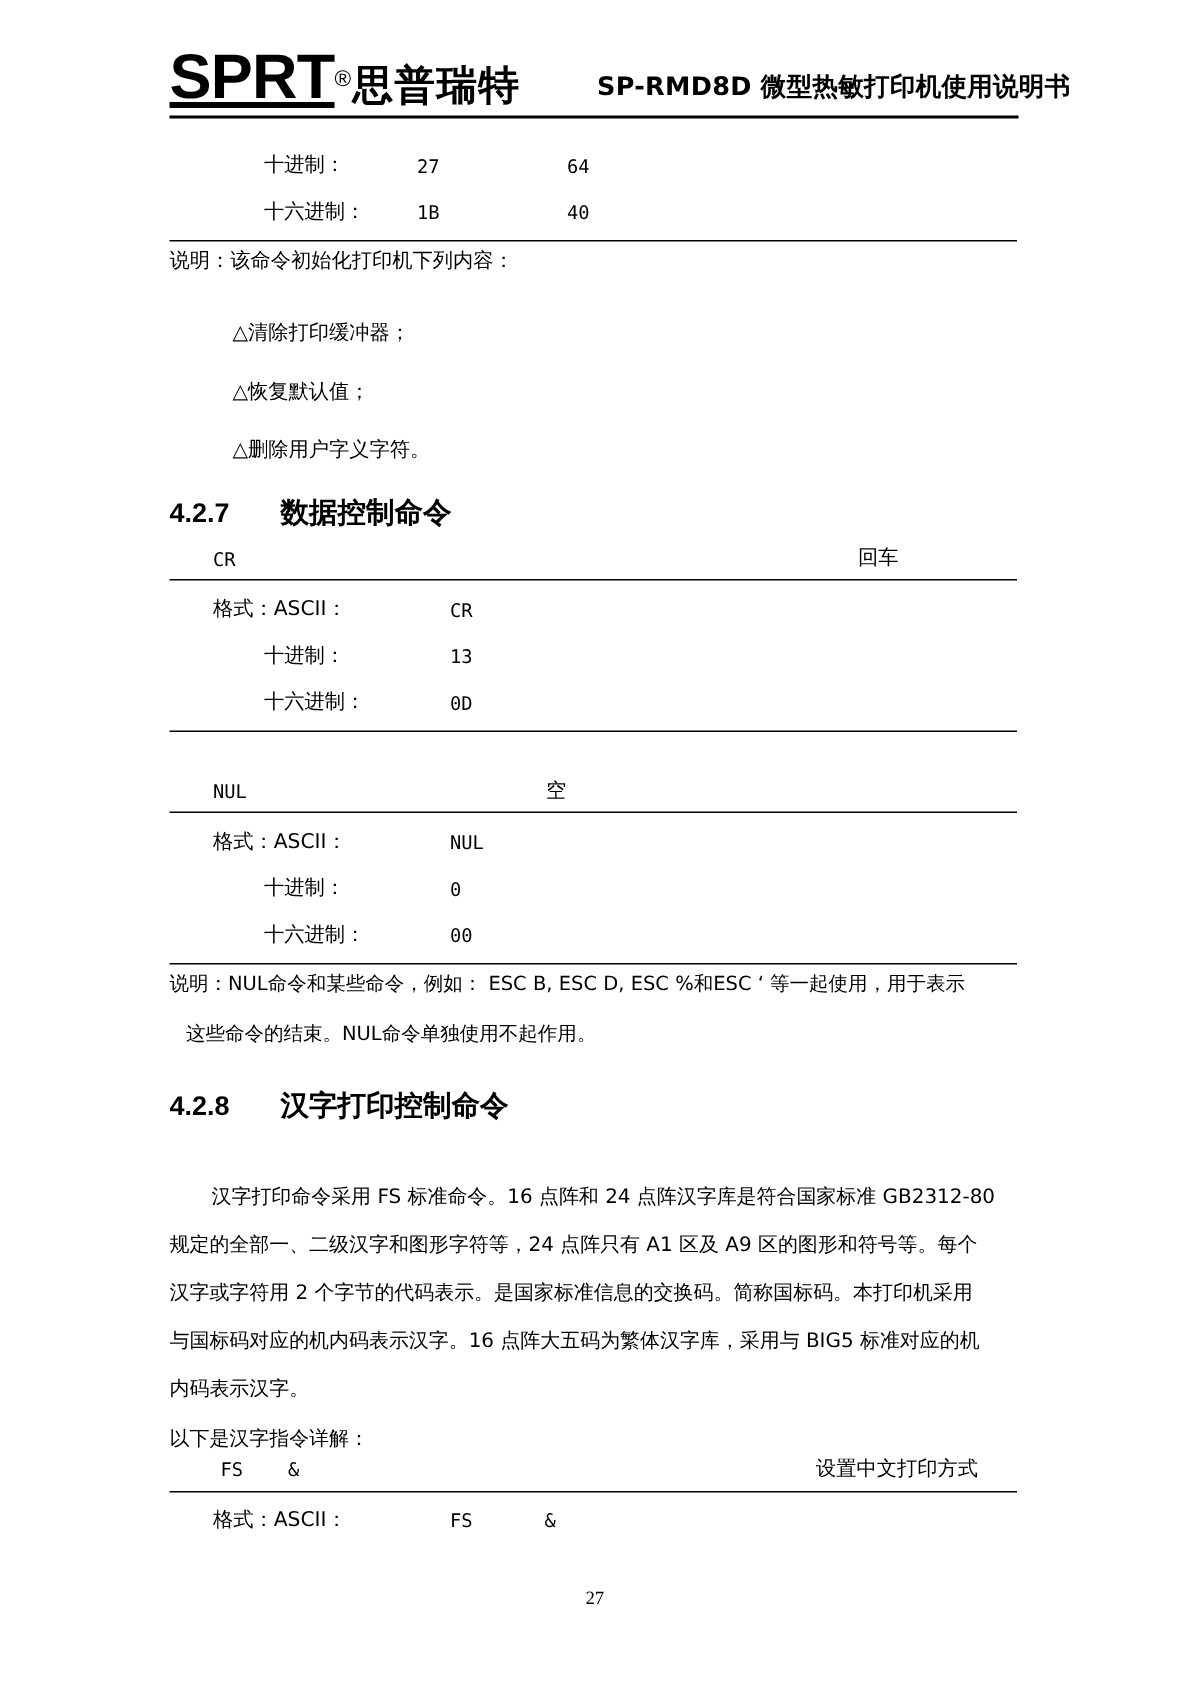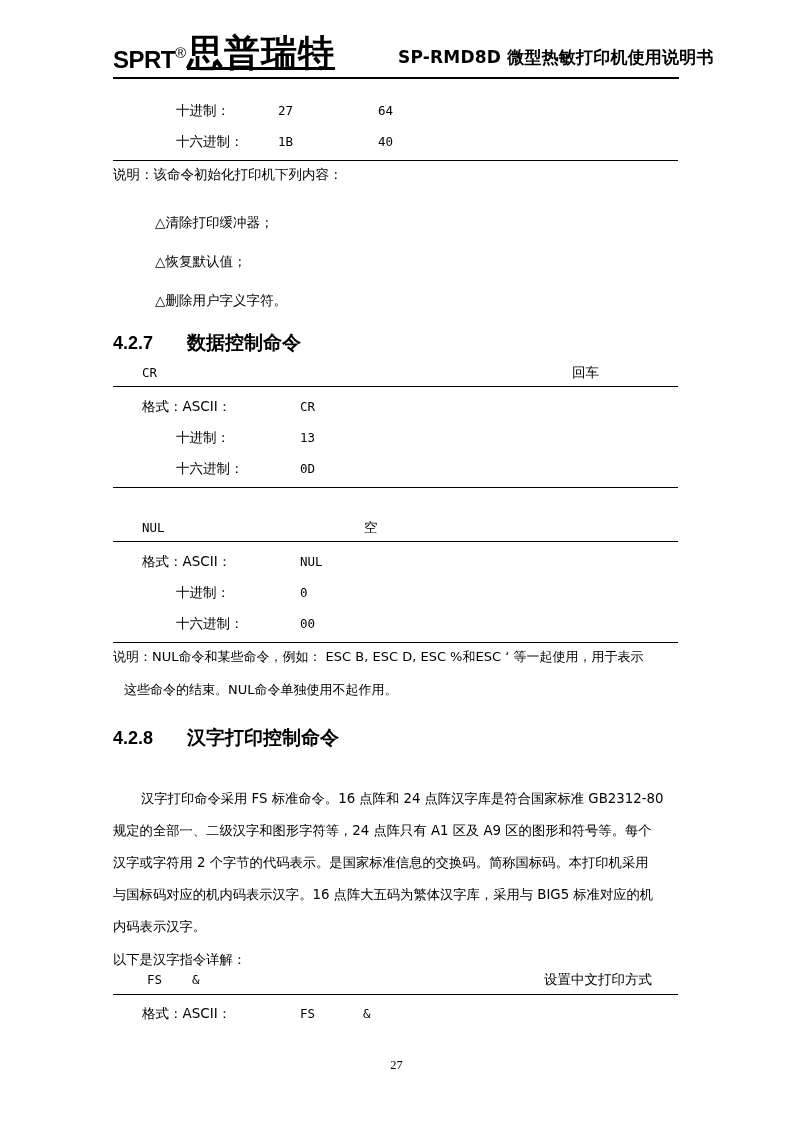--- a/index.html
+++ b/index.html
@@ -32,42 +32,42 @@
     position: absolute;
     left: 0;
     top: 0;
     display: flex;
     align-items: flex-end;
     height: 44px;
   }
   .brand-latin {
     font-family: "Liberation Sans", "DejaVu Sans", sans-serif;
     font-weight: bold;
-    font-size: 24px;
+    font-size: 42px;
     letter-spacing: -0.5px;
     line-height: 1;
+    text-decoration: underline;
   }
   .brand-reg {
     font-family: "Liberation Sans", "DejaVu Sans", sans-serif;
     font-size: 15px;
     vertical-align: super;
     position: relative;
     top: -12px;
     line-height: 1;
   }
   .brand-cn {
     font-family: "DejaVu Sans", sans-serif;
     font-weight: bold;
-    font-size: 36px;
+    font-size: 27px;
     line-height: 1;
     letter-spacing: 1px;
     margin-left: 1px;
     position: relative;
     top: -1px;
-    text-decoration: underline;
   }
   .header-title {
     position: absolute;
     left: 285px;
     top: 18px;
     font-family: "DejaVu Sans", sans-serif;
     font-weight: bold;
     font-size: 17px;
     letter-spacing: 0.2px;
     white-space: nowrap;

